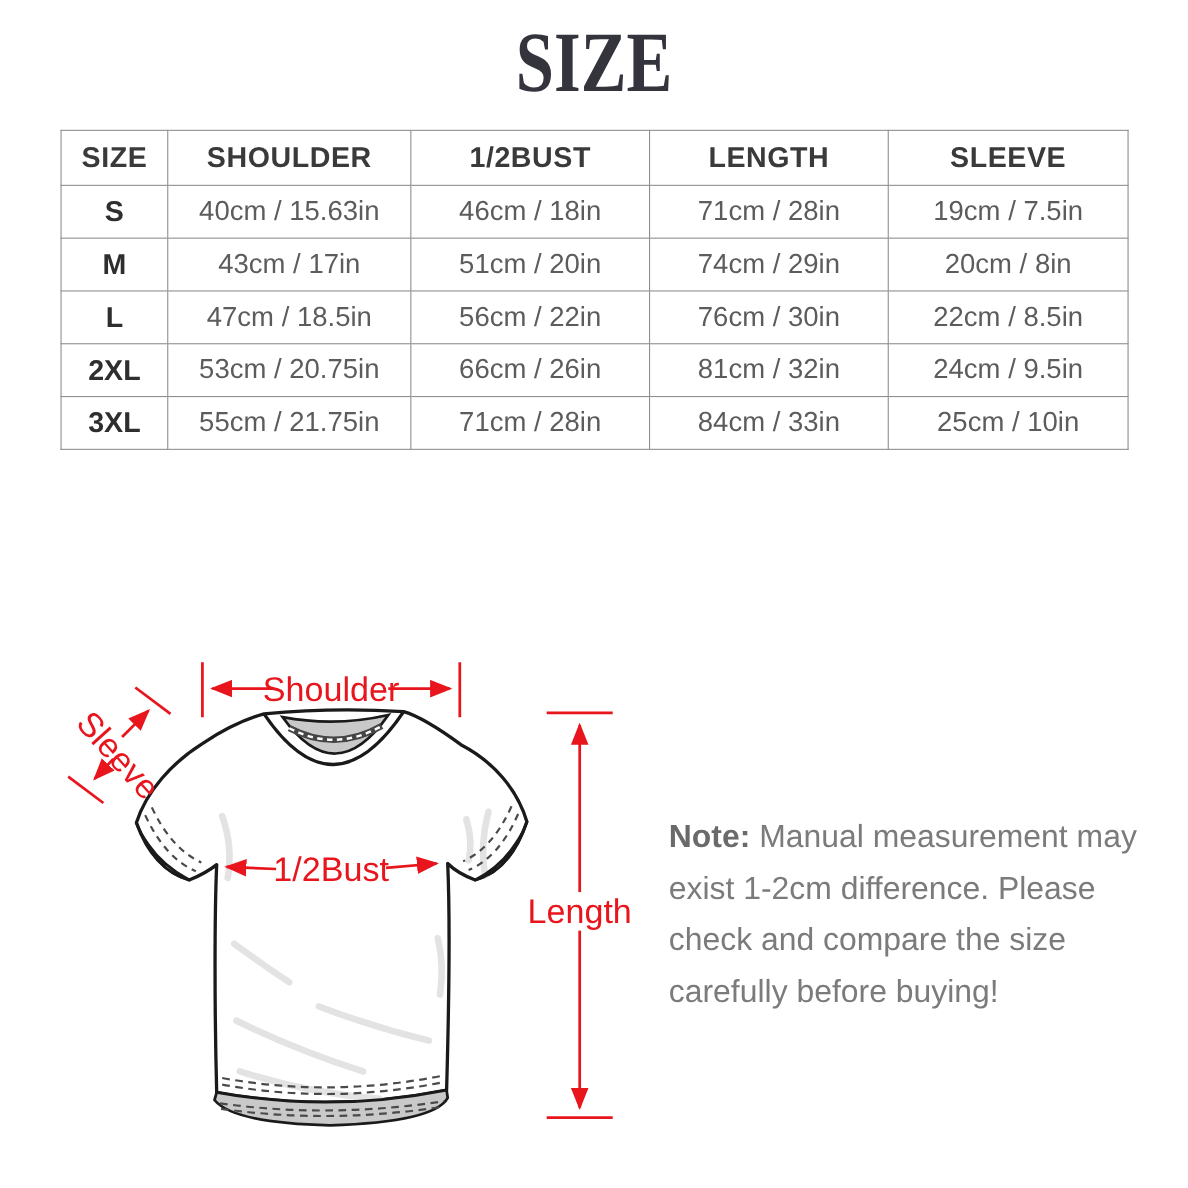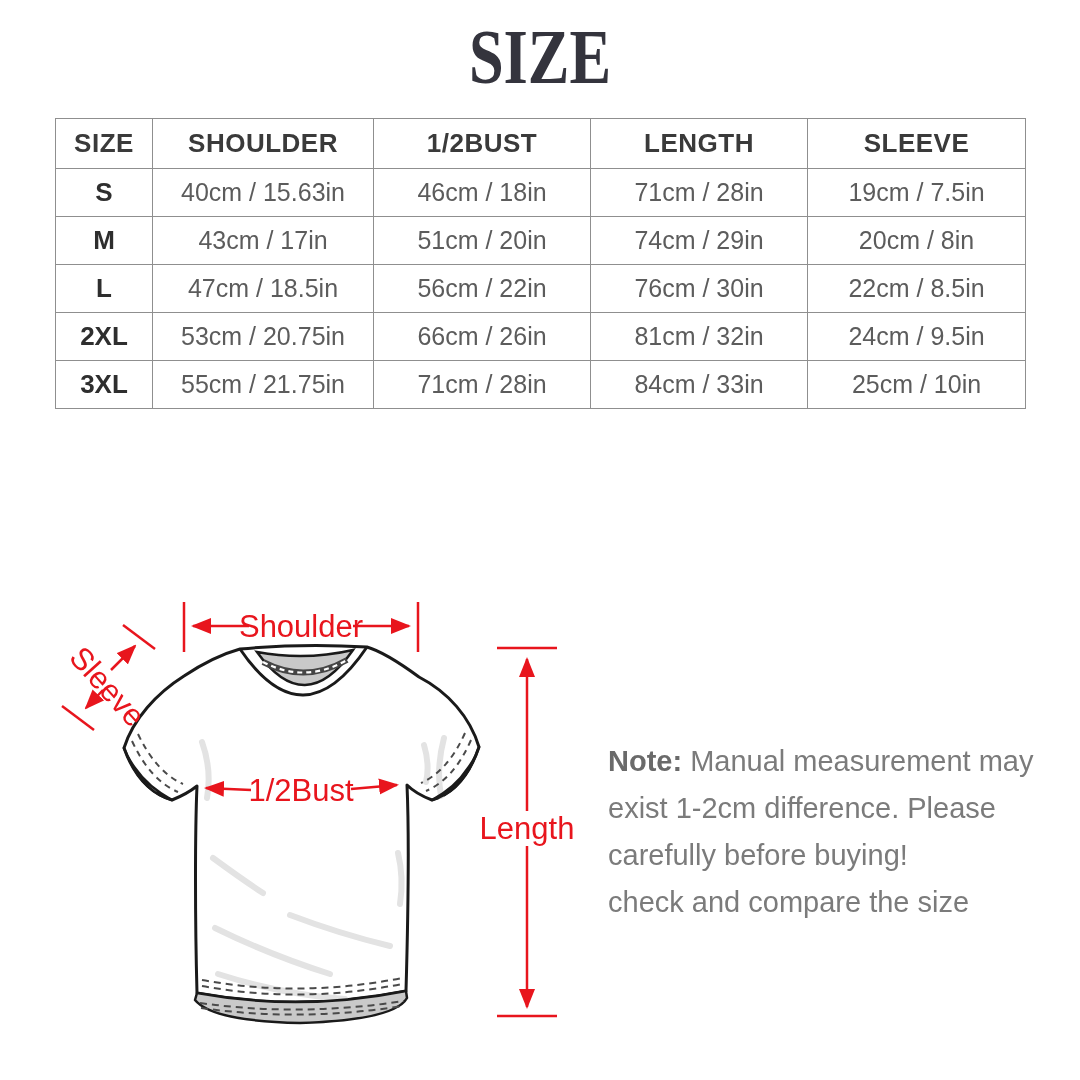--- a/index.html
+++ b/index.html
@@ -183,15 +183,15 @@
     <text class="red-label" x="301" y="637" text-anchor="middle">Shoulder</text>
     <text class="red-label" x="301" y="801" text-anchor="middle">1/2Bust</text>
     <text class="red-label" x="527" y="839" text-anchor="middle" font-size="30">Length</text>
     <text class="red-label" transform="translate(107,687) rotate(48)" y="10" text-anchor="middle">Sleeve</text>
   </g>
 </svg>
 
 <div class="note">
   <div><span class="note-label">Note:</span><span> Manual measurement may</span></div>
   <div>exist 1-2cm difference. Please</div>
+  <div>check and compare the size</div>
   <div>carefully before buying!</div>
-  <div>check and compare the size</div>
 </div>
 
 </body></html>

